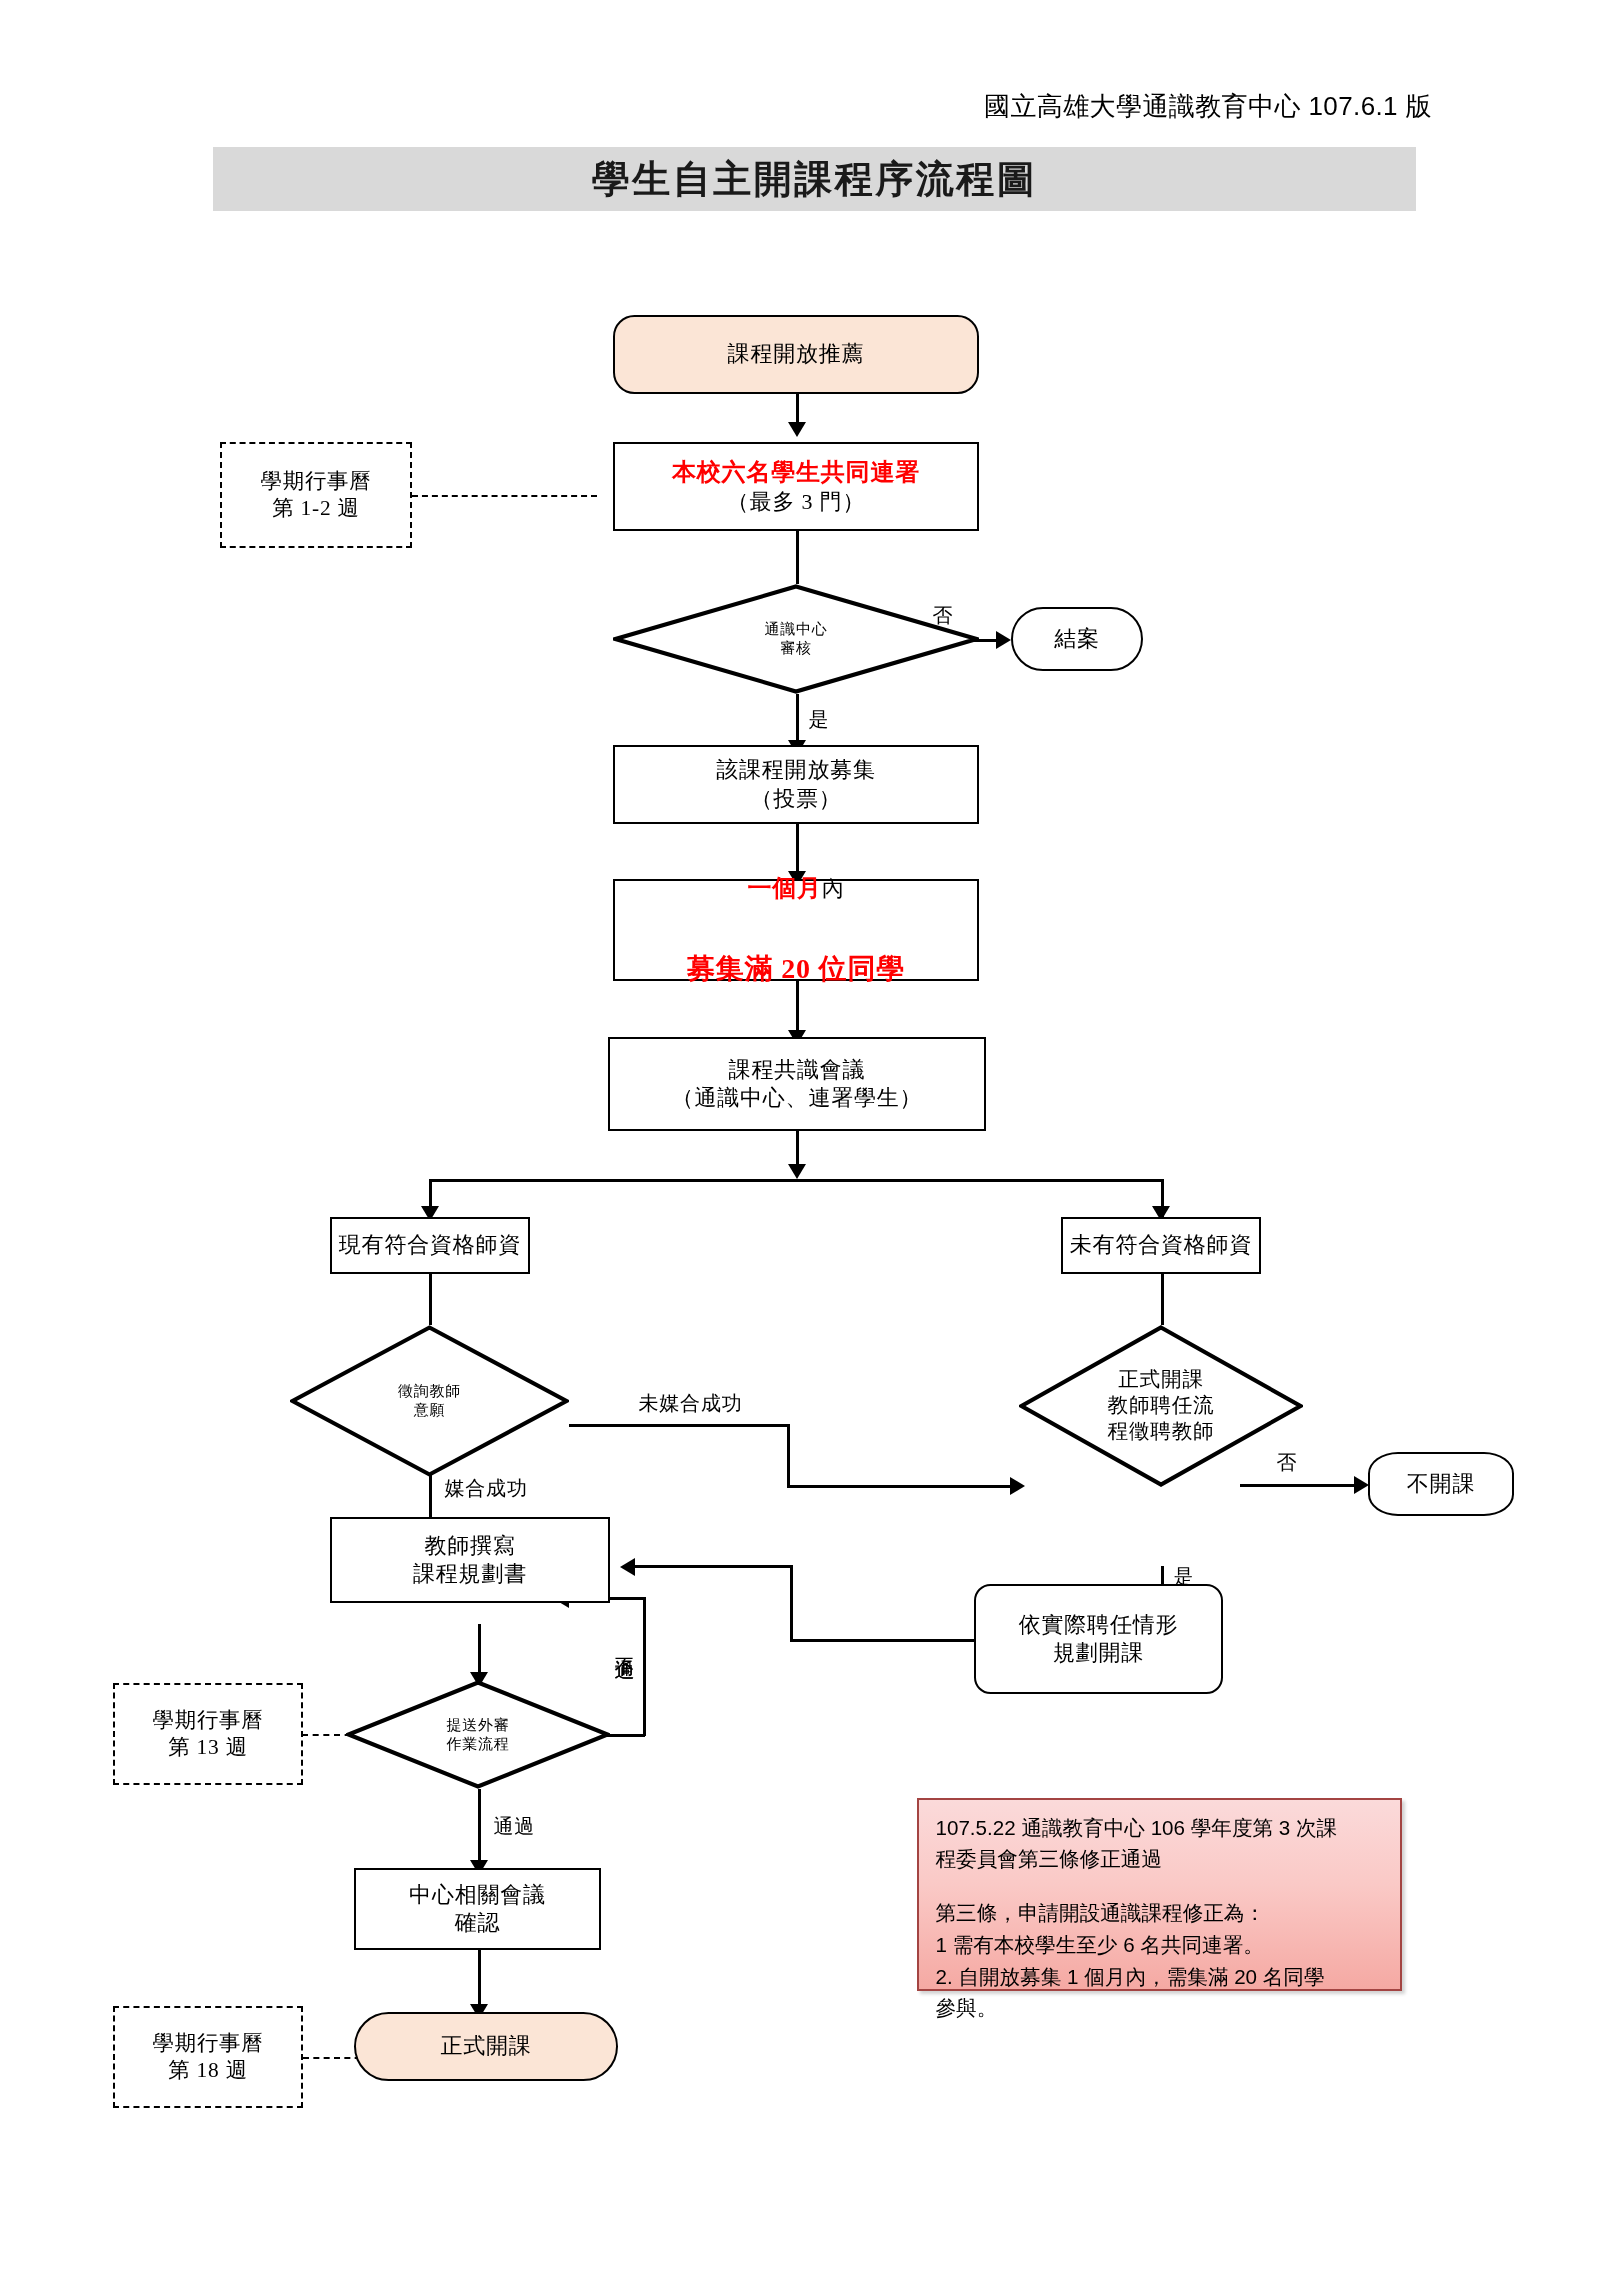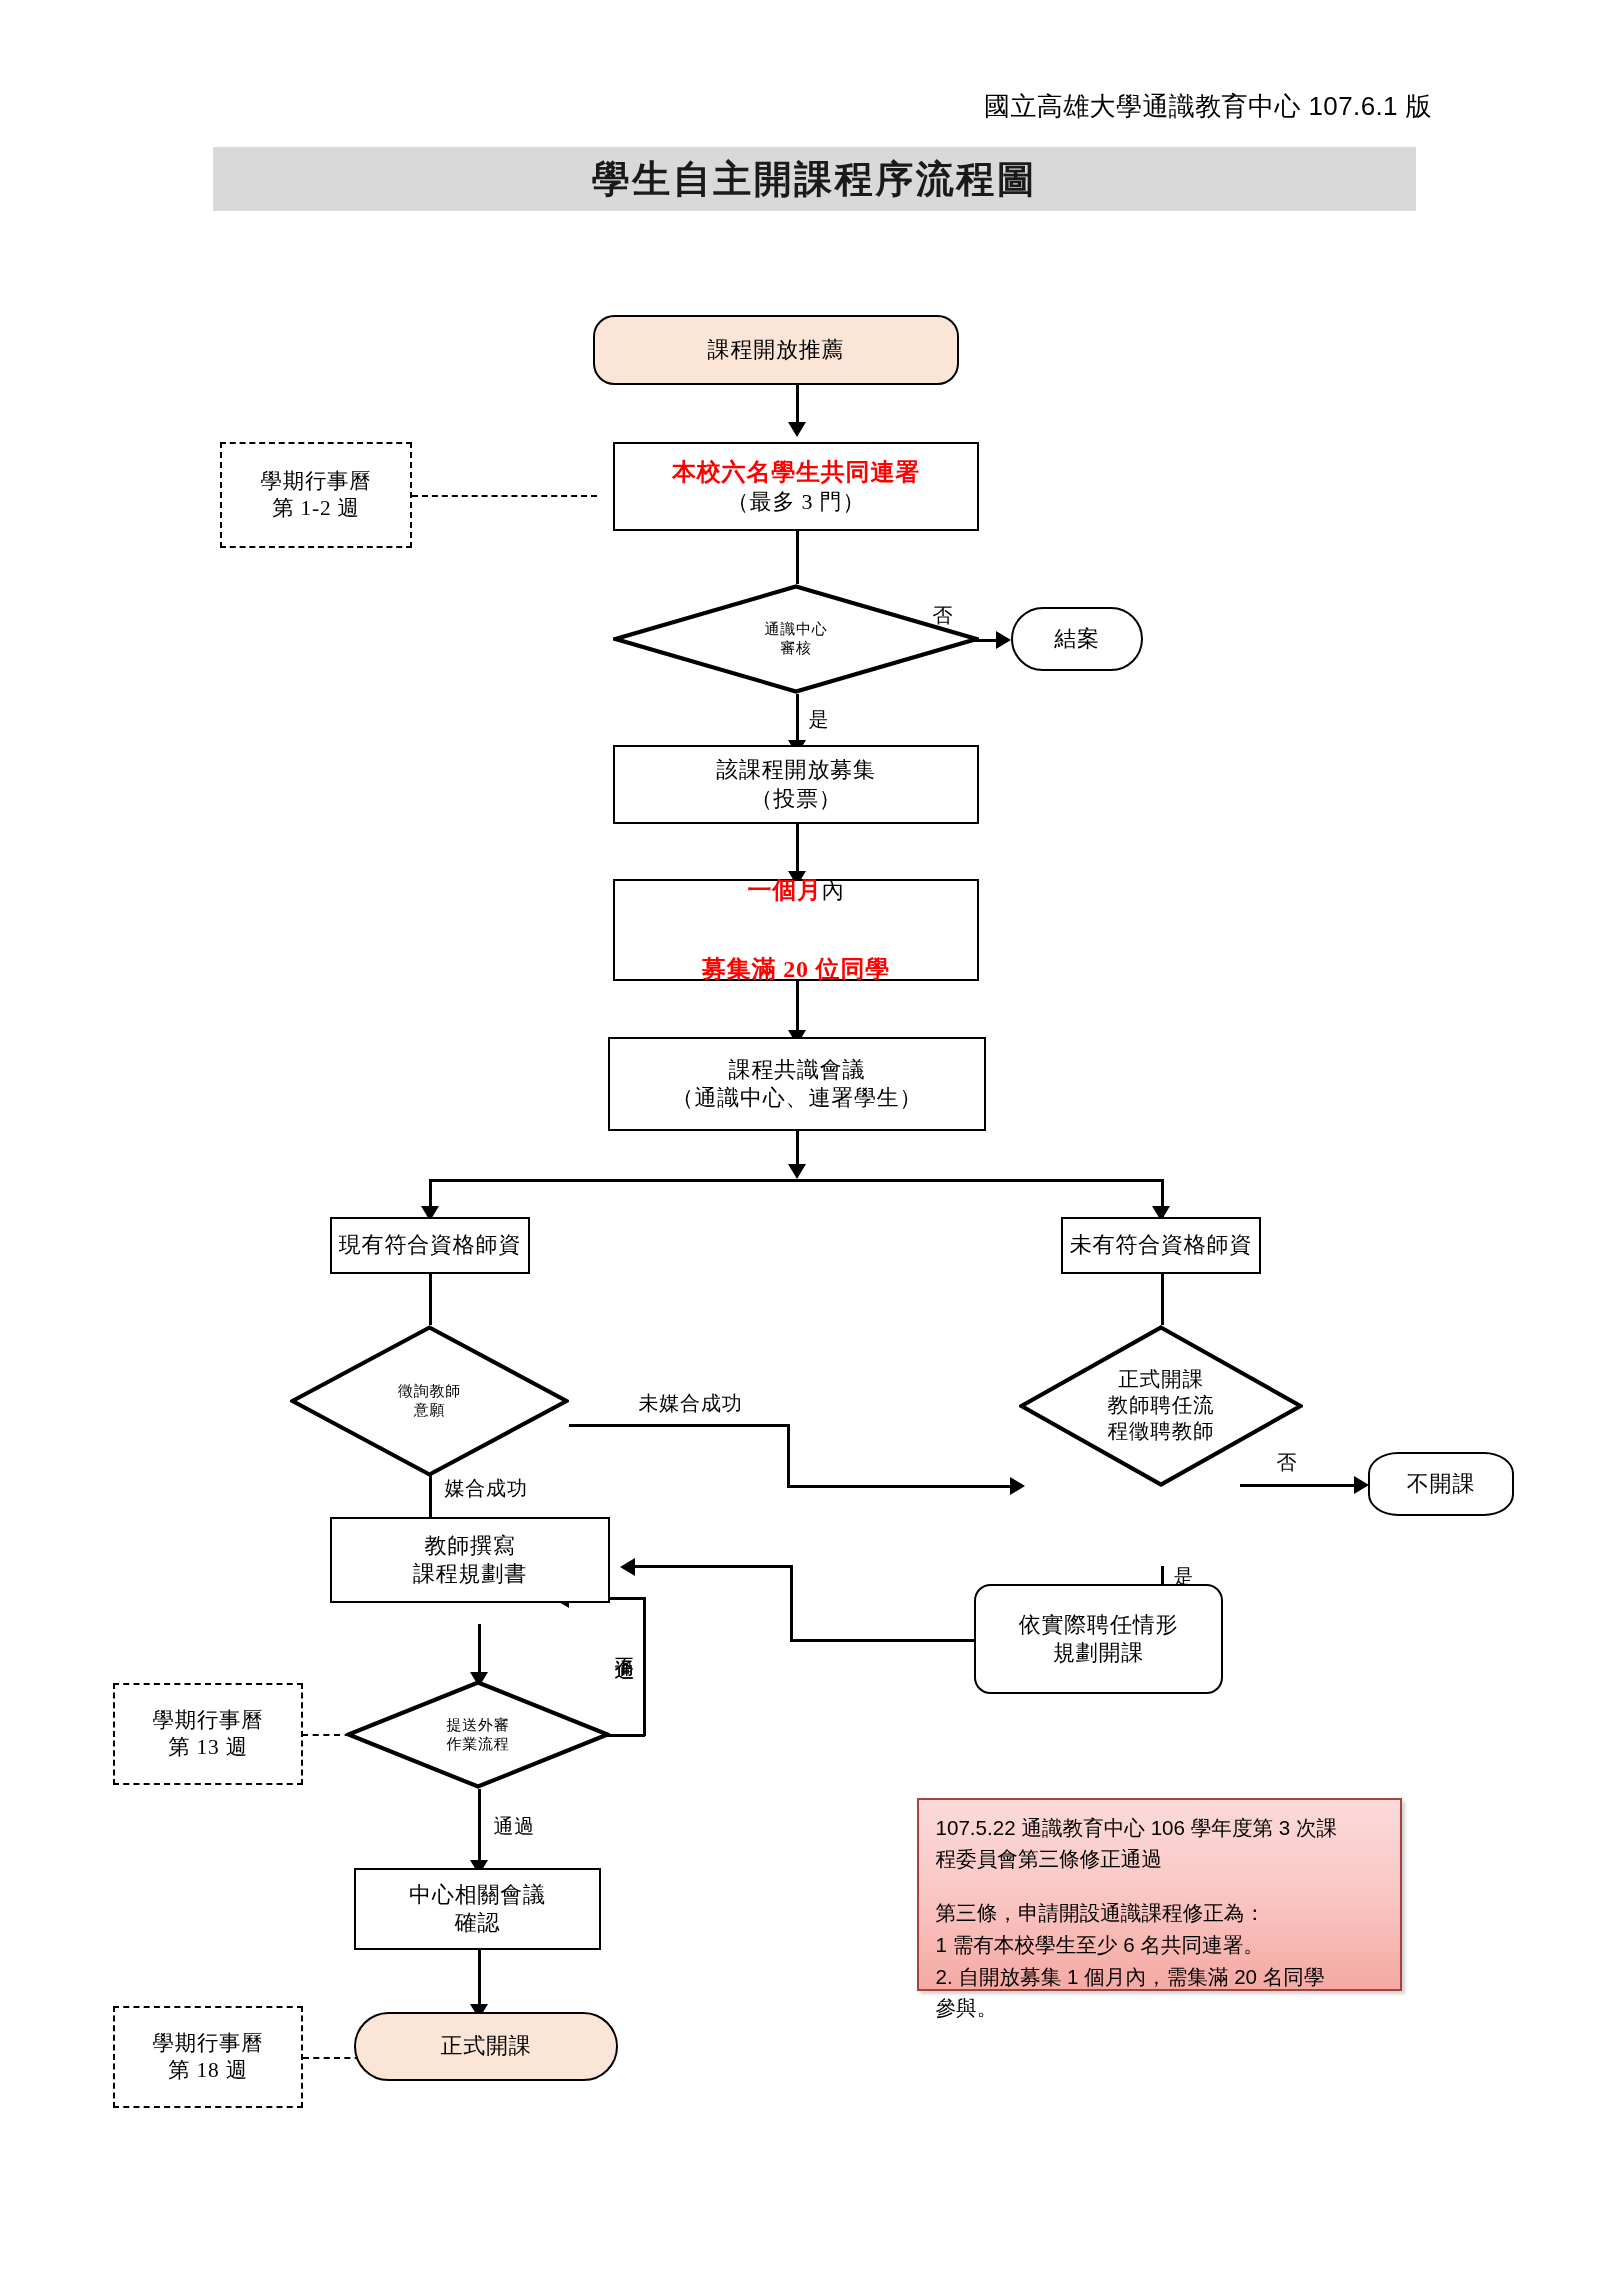--- a/index.html
+++ b/index.html
@@ -192,21 +192,21 @@
 
   <div class="ln vln" style="left:478px;top:1789px;height:79px;"></div>
   <div class="arrow-d" style="left:470px;top:1860px;"></div>
   <div class="elabel" style="left:491px;top:1813px;">通過</div>
 
   <div class="ln vln" style="left:478px;top:1949px;height:63px;"></div>
   <div class="arrow-d" style="left:470px;top:2004px;"></div>
 
   <div class="dln" style="left:303px;top:2057px;width:68px;"></div>
 
-  <div class="node pill" style="left:593px;top:315px;width:366px;height:70px;">
+  <div class="node pill" style="left:613px;top:315px;width:366px;height:79px;">
     <span>課程開放推薦</span>
   </div>
 
   <div class="node dashed" style="left:220px;top:442px;width:192px;height:106px;">
     <span>學期行事曆</span>
     <span>第 1-2 週</span>
   </div>
 
   <div class="node rect" style="left:613px;top:442px;width:366px;height:89px;">
     <span class="red" style="font-size:24px;">本校六名學生共同連署</span>
@@ -229,21 +229,21 @@
 
   <div class="node rect" style="left:613px;top:745px;width:366px;height:79px;">
     <span>該課程開放募集</span>
     <span>（投票）</span>
   </div>
 
   <div class="node rect" style="left:613px;top:879px;width:366px;height:102px;">
     <span>
       <span class="red" style="font-size:24px;">一個月</span><span class="blk">內</span>
     </span>
-    <span class="red" style="font-size:24px;margin-top:48px;">募集滿 20 位同學</span>
+    <span class="red" style="font-size:28px;margin-top:48px;">募集滿 20 位同學</span>
   </div>
 
   <div class="node rect" style="left:608px;top:1037px;width:378px;height:94px;">
     <span>課程共識會議</span>
     <span>（通識中心、連署學生）</span>
   </div>
 
   <div class="node rect" style="left:330px;top:1217px;width:200px;height:57px;">
     <span>現有符合資格師資</span>
   </div>

